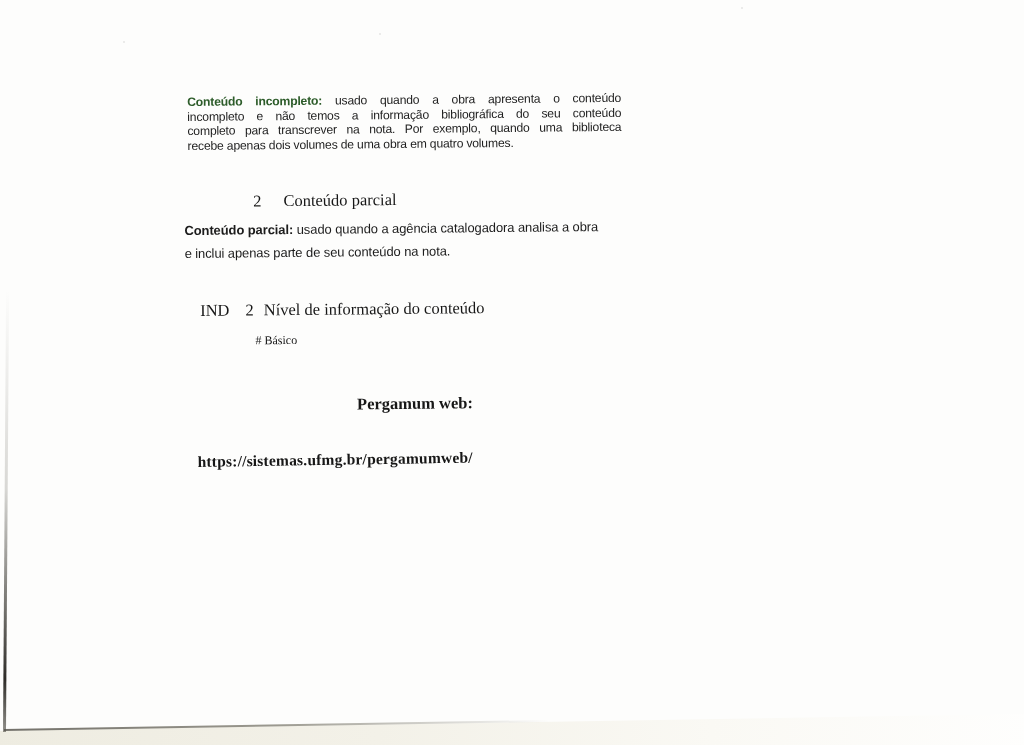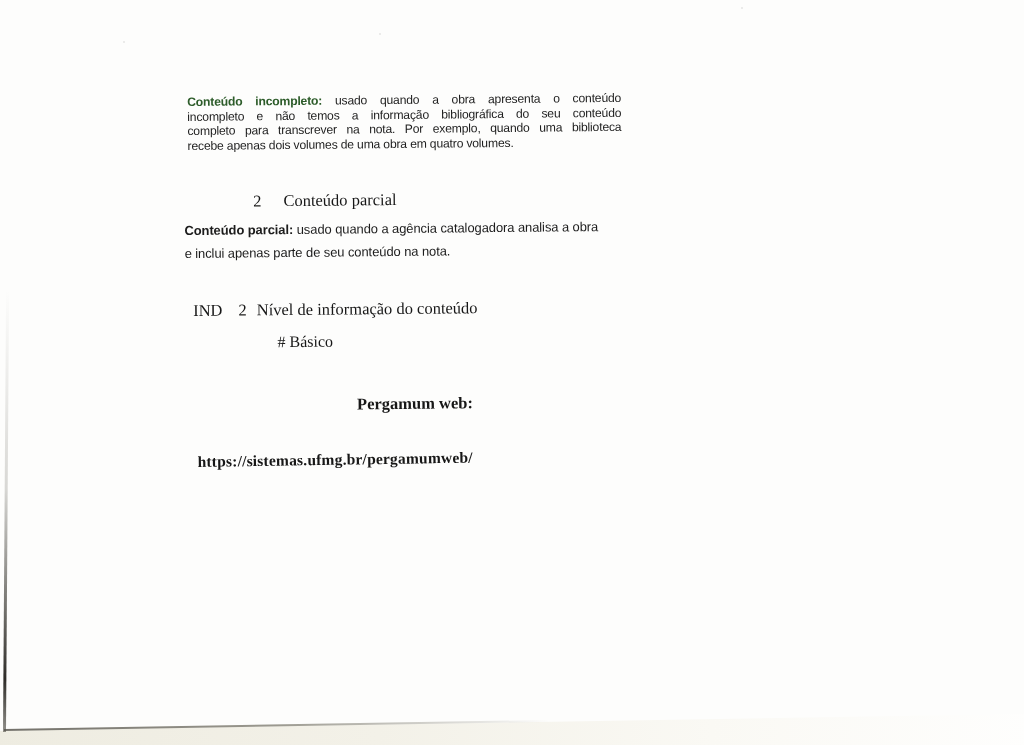--- a/index.html
+++ b/index.html
@@ -53,23 +53,23 @@
 
   #par-parcial {
     left:186px; top:220px; width:480px;
     font-size:13px; line-height:22.5px; letter-spacing:-0.1px;
   }
 
   .serif-line { position:absolute; font-family:"Liberation Serif", serif; color:#171717; white-space:nowrap; }
   #h-parcial  { left:255px; top:192px; font-size:16.5px; }
   #h-parcial .num { margin-right:22px; }
   #ind-line   { left:194px; top:301px; font-size:16.5px; }
-  #ind-line .prefix { margin-right:16px; }
+  #ind-line .prefix { margin-right:16px;margin-left:7px; }
   #ind-line .num    { margin-right:10px; }
-  #basico     { left:256px; top:334px; font-size:16px;margin-left:22px; }
+  #basico     { left:256px; top:334px; font-size:12px; }
   #pergamum   { left:357px; top:396px; font-size:16.5px; font-weight:bold; }
   #url        { left:197px; top:453px; font-size:15.5px; font-weight:bold;
                 letter-spacing:0.2px; transform:rotate(-0.35deg); transform-origin:left center; }
 </style>
 </head>
 <body>
 
 <div class="bed-strip"></div>
 <div class="bottom-edge-line"></div>
 <div class="left-edge-line"></div>

